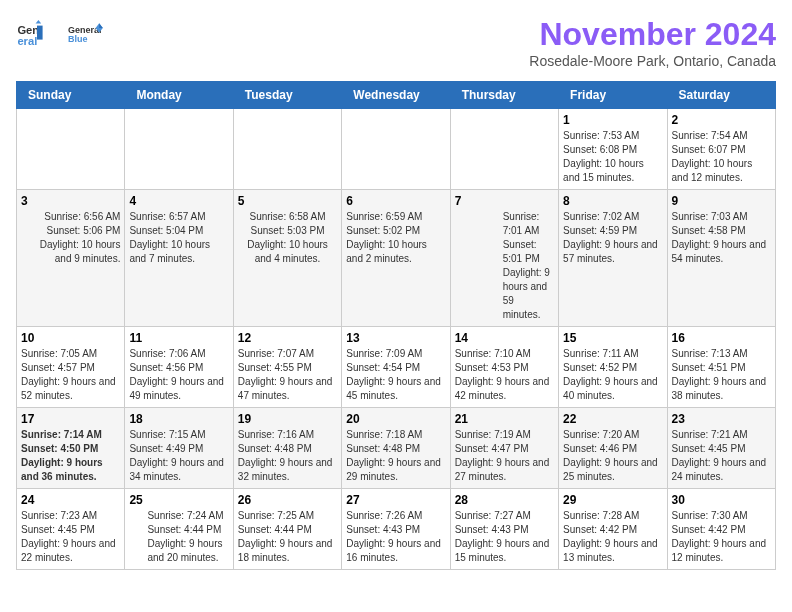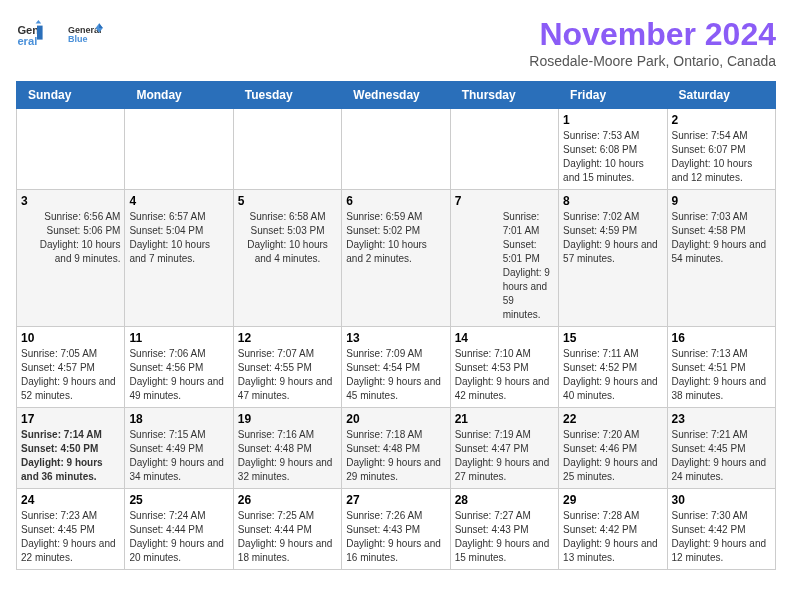--- a/index.html
+++ b/index.html
@@ -272,21 +272,21 @@
       </tr>
       <tr>
         <td>
           <span class="day-number">24</span>
           <div class="day-info" style="white-space: pre-line;">Sunrise: 7:23 AM
 Sunset: 4:45 PM
 Daylight: 9 hours and 22 minutes.</div>
         </td>
         <td>
           <span class="day-number">25</span>
-          <div class="day-info" style="white-space: pre-line;">Sunrise: 7:24 AM
+          <div class="day-info" style="white-space: pre-line; margin-left: 18px;">Sunrise: 7:24 AM
 Sunset: 4:44 PM
 Daylight: 9 hours and 20 minutes.</div>
         </td>
         <td>
           <span class="day-number">26</span>
           <div class="day-info" style="white-space: pre-line;">Sunrise: 7:25 AM
 Sunset: 4:44 PM
 Daylight: 9 hours and 18 minutes.</div>
         </td>
         <td>

